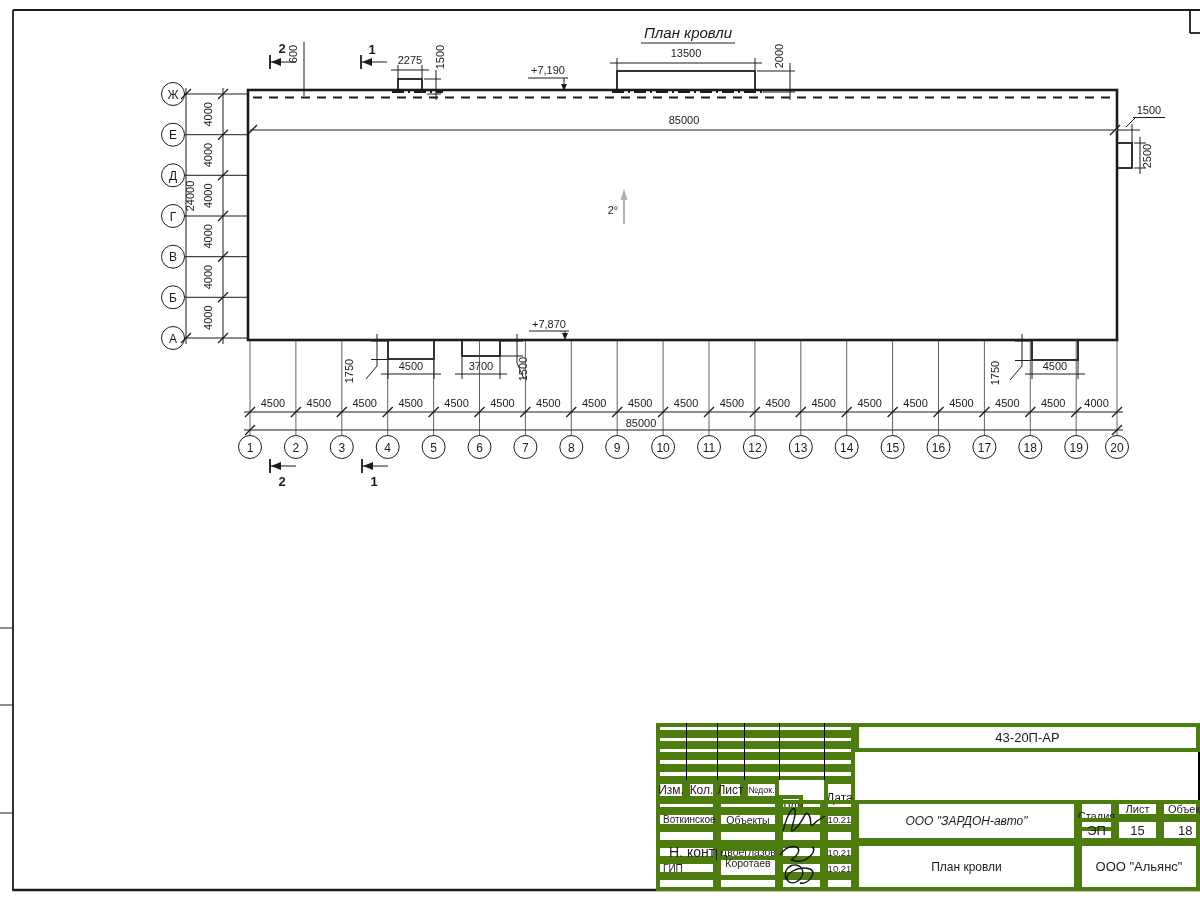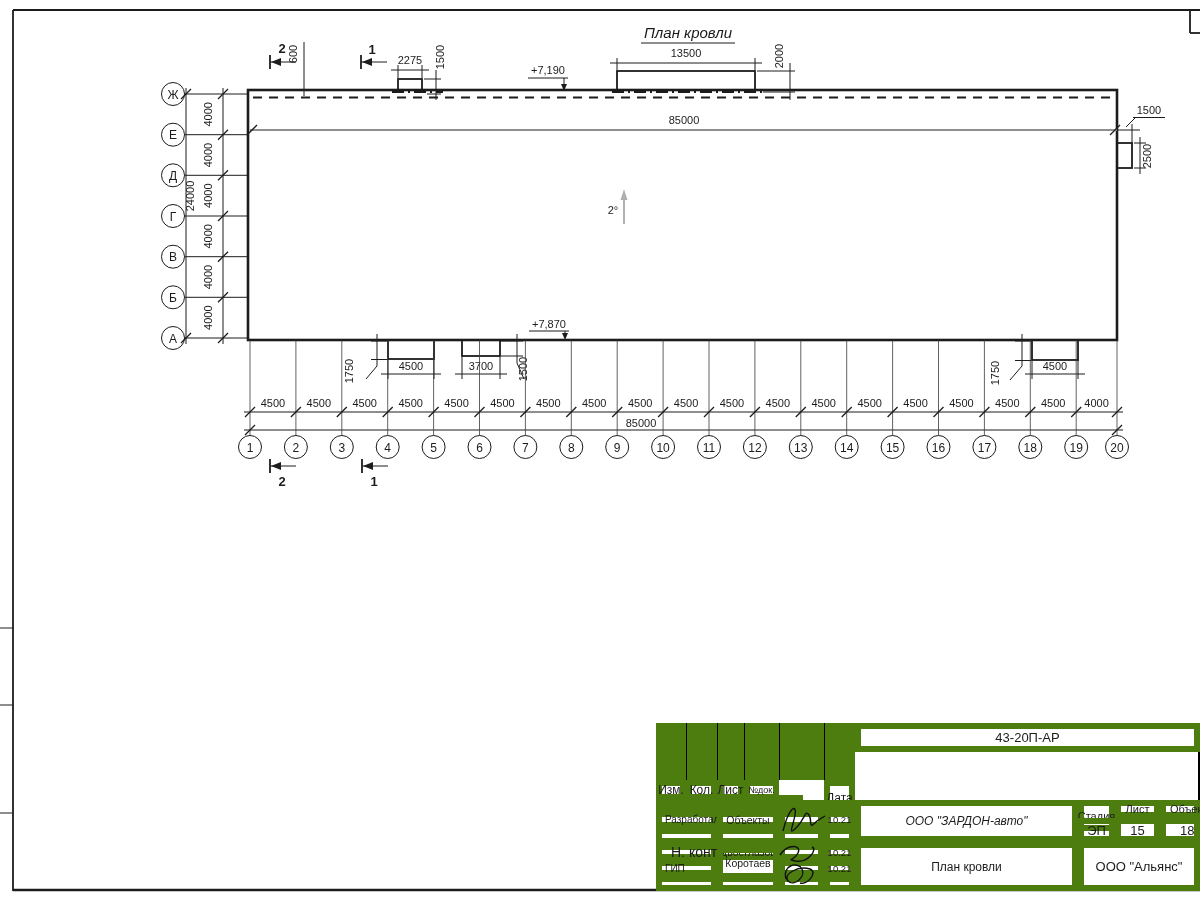--- a/index.html
+++ b/index.html
@@ -13,21 +13,21 @@
   .gray{stroke:#8f8f8f;stroke-width:2;fill:none;}
   .dash{stroke:#1c1c1c;stroke-width:2;stroke-dasharray:9 7;fill:none;}
   .dashdot{stroke:#1c1c1c;stroke-width:1.8;stroke-dasharray:12 4 2 4;fill:none;}
   .tick{stroke:#1c1c1c;stroke-width:1.3;}
   .d{font-size:11px;text-anchor:middle;}
   .axis-t{font-size:12px;text-anchor:middle;}
   .sec-t{font-size:13px;text-anchor:middle;font-weight:bold;}
   .title-t{font-size:15px;font-style:italic;text-anchor:middle;}
   
   #tb{position:absolute;left:656px;top:723px;width:544px;height:168px;}
-  .tbc{position:absolute;border:6px solid #4d7c0f;box-sizing:border-box;
+  .tbc{position:absolute;border:4px solid #4d7c0f;box-sizing:border-box;
        display:flex;align-items:center;justify-content:center;text-align:center;
        background:transparent;overflow:visible;white-space:nowrap;}
   .tb-outer{position:absolute;left:0;top:0;width:544px;height:168px;border:2px solid #000;box-sizing:border-box;}
   .it{font-style:italic;}
 </style>
 </head>
 <body>
 <div id="sheet">
 
 <svg id="plan-svg" width="1200" height="900" viewBox="0 0 1200 900" style="position:absolute;left:0;top:0">
@@ -361,21 +361,21 @@
   <div class="tbc" style="left:61px;top:57px;width:27px;height:20px;font-size:12px">Лист</div>
   <div class="tbc" style="left:88px;top:57px;width:35px;height:20px;font-size:9px">№док.</div>
   <div class="tbc" style="left:123px;top:72px;width:24px;height:20px;font-size:12px">Подп.</div>
   <div class="tbc" style="left:168px;top:57px;width:31px;height:36px;font-size:12px">Дата</div>
 
   <div class="tbc" style="left:0;top:77px;width:61px;height:11px"></div>
   <div class="tbc" style="left:61px;top:77px;width:62px;height:11px"></div>
   <div class="tbc" style="left:123px;top:77px;width:45px;height:11px"></div>
   <div class="tbc" style="left:168px;top:77px;width:31px;height:11px"></div>
 
-  <div class="tbc" style="left:0;top:88px;width:61px;height:17px;font-size:10px;justify-content:flex-start;padding-left:3px">Разработал</div>
+  <div class="tbc" style="left:0;top:88px;width:61px;height:17px;font-size:10px;justify-content:flex-start;padding-left:3px">Воткинское</div>
   <div class="tbc" style="left:61px;top:88px;width:62px;height:17px;font-size:10.5px">Объекты</div>
   <div class="tbc" style="left:123px;top:88px;width:45px;height:17px"></div>
   <div class="tbc" style="left:168px;top:88px;width:31px;height:17px;font-size:9.5px">10.21</div>
 
   <div class="tbc" style="left:0;top:105px;width:61px;height:16px"></div>
   <div class="tbc" style="left:61px;top:105px;width:62px;height:16px"></div>
   <div class="tbc" style="left:123px;top:105px;width:45px;height:16px"></div>
   <div class="tbc" style="left:168px;top:105px;width:31px;height:16px"></div>
 
   <div class="tbc" style="left:0;top:121px;width:61px;height:16px;font-size:14px;justify-content:flex-start;padding-left:9px">Н. контр.</div>

